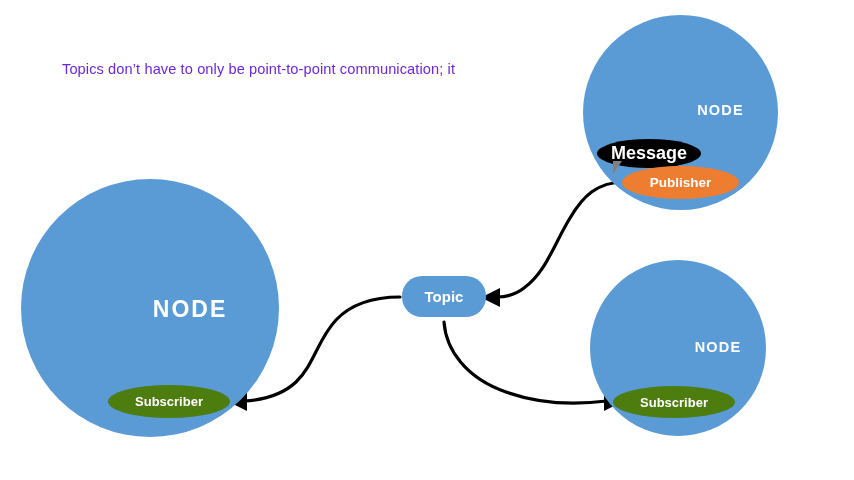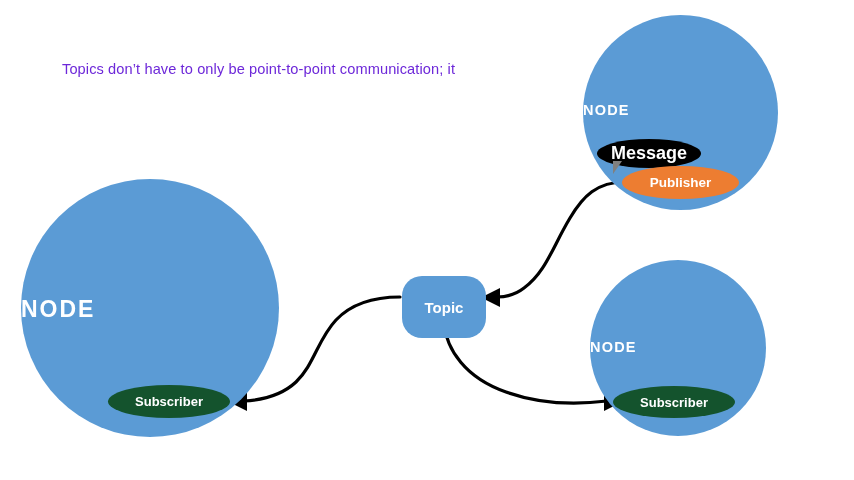--- a/index.html
+++ b/index.html
@@ -36,26 +36,27 @@
   
   .node {
     position: absolute;
     border-radius: 50%;
     background: #5B9BD5;
   }
   .node-label {
     position: absolute;
     left: 0;
     width: 100%;
-    text-align: left;
+    text-align: center;
     color: #ffffff;
     font-weight: bold;
     letter-spacing: 1.2px;
     font-family: "Liberation Sans", sans-serif;
     pointer-events: none;
+    padding-left: 40px;
   }
 
   #node-left {
     left: 21px;
     top: 179px;
     width: 258px;
     height: 258px;
   }
   #node-left .node-label {
     top: 117px;
@@ -92,21 +93,21 @@
     display: flex;
     align-items: center;
     justify-content: center;
     color: #ffffff;
     font-weight: bold;
     font-family: "Liberation Sans", sans-serif;
     white-space: nowrap;
   }
 
   .ellipse-subscriber {
-    background: #14532d;
+    background: #4d7c0f;
     font-size: 13px;
     text-align: right;
   }
   .ellipse-publisher {
     background: #ED7D31;
     font-size: 13.5px;
   }
   .ellipse-message {
     background: #000000;
     font-size: 18px;
@@ -147,21 +148,21 @@
     border-bottom: 13px solid transparent;
     border-right: 3px solid transparent;
   }
 
   
   #topic-box {
     position: absolute;
     left: 402px;
     top: 276px;
     width: 84px;
-    height: 62px;
+    height: 41px;
     border-radius: 20px;
     background: #5B9BD5;
     display: flex;
     align-items: center;
     justify-content: center;
     color: #ffffff;
     font-weight: bold;
     font-size: 15px;
     font-family: "Liberation Sans", sans-serif;
   }

